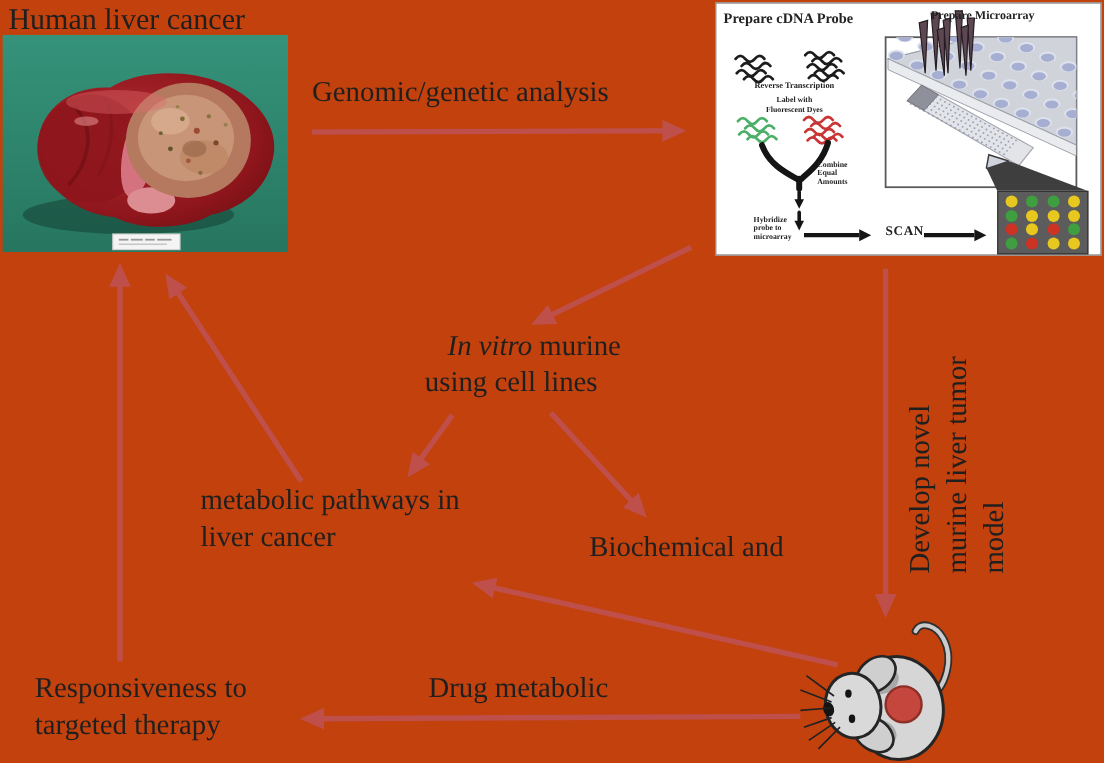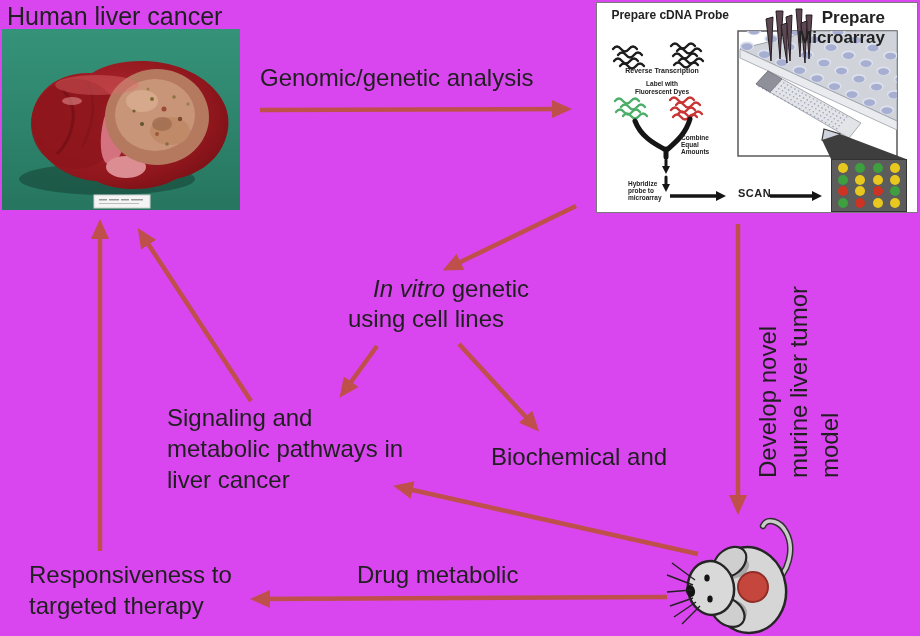--- a/index.html
+++ b/index.html
@@ -1,38 +1,38 @@
 <!DOCTYPE html>
 <html><head>
 <meta charset="utf-8">
 <style>
   html,body{margin:0;padding:0;background:#ffffff;}
-  .page{position:relative;width:920px;height:636px;background:#d946ef;overflow:hidden;
-        font-family:Liberation Sans, sans-serif;color:#1f1f1f;}
+  .page{position:relative;width:920px;height:636px;background:#c2410c;overflow:hidden;
+        font-family:Liberation Serif, serif;color:#1f1f1f;}
   .lbl{position:absolute;font-size:24px;line-height:31px;color:#1f1f1f;white-space:nowrap;}
   .title{left:7px;top:1px;font-size:25px;}
   .lbl-genomic{left:260px;top:62px;}
   .lbl-invitro{left:337px;top:274px;width:178px;text-align:center;line-height:30px;}
   .lbl-invitro .it{font-style:italic;margin-left:36px;}
   .lbl-signaling{left:167px;top:402px;}
   .lbl-biochem{left:491px;top:441px;}
   .lbl-drug{left:357px;top:559px;}
   .lbl-resp{left:29px;top:559px;}
   .lbl-murine{left:752px;top:478px;width:204px;transform:rotate(-90deg);transform-origin:0 0;
               line-height:31px;white-space:nowrap;}
   .liver{position:absolute;left:2px;top:29px;}
   .overlay{position:absolute;left:0;top:0;pointer-events:none;z-index:6;}
   .mouse{position:absolute;left:645px;top:500px;z-index:2;}
   
   .panel{position:absolute;left:596px;top:2px;width:322px;height:211px;background:#ffffff;
          border:1.5px solid #7a7a7a;box-sizing:border-box;z-index:3;}
   .panel-art{position:absolute;left:0;top:0;z-index:0;}
   .panel .ptxt{position:absolute;z-index:2;color:#222;font-weight:bold;}
-  .ph-left{left:6px;top:5px;width:126px;text-align:right;font-size:12px;}
-  .ph-right{left:156px;top:5px;width:132px;text-align:right;font-size:17px;}
+  .ph-left{left:6px;top:5px;width:126px;text-align:left;font-size:12px;}
+  .ph-right{left:156px;top:5px;width:132px;text-align:center;font-size:10px;}
   .ps-reverse{left:12px;top:64px;width:106px;text-align:center;font-size:7px;}
   .ps-labelwith{left:22px;top:77px;width:86px;text-align:center;font-size:6.5px;line-height:7.5px;}
   .ps-combine{left:84px;top:131px;font-size:6.5px;line-height:7px;}
   .ps-hybridize{left:31px;top:177px;font-size:6.5px;line-height:7.2px;}
   .ps-scan{left:141px;top:184px;font-size:11px;letter-spacing:0.5px;text-align:center;}
   .dotgrid{position:absolute;left:234px;top:156px;width:76px;height:53px;background:#5c5c5c;
            border:1px solid #333;box-sizing:border-box;display:grid;z-index:2;
            grid-template-columns:repeat(4,1fr);grid-template-rows:repeat(4,1fr);place-items:center;padding:2px;}
   .dot{width:10px;height:10px;border-radius:50%;}
 </style>
@@ -384,26 +384,25 @@
         <span class="dot" style="background: rgb(63, 158, 63);"></span>
         <span class="dot" style="background: rgb(204, 51, 34);"></span>
         <span class="dot" style="background: rgb(232, 200, 30);"></span>
         <span class="dot" style="background: rgb(232, 200, 30);"></span>
       </div>
   </div>
 
   <div class="lbl lbl-genomic">Genomic/genetic analysis</div>
 
   <div class="lbl lbl-invitro">
-    <div><span class="it">In vitro</span><span> genetic</span></div>
+    <div><span class="it">In vitro</span><span> murine</span></div>
     <div>using cell lines</div>
   </div>
 
   <div class="lbl lbl-signaling">
-    <div>Signaling and</div>
     <div>metabolic pathways in</div>
     <div>liver cancer</div>
   </div>
 
   <div class="lbl lbl-biochem">
     <div>Biochemical and</div>
   </div>
 
   <div class="lbl lbl-murine">
     <div>Develop novel</div>

